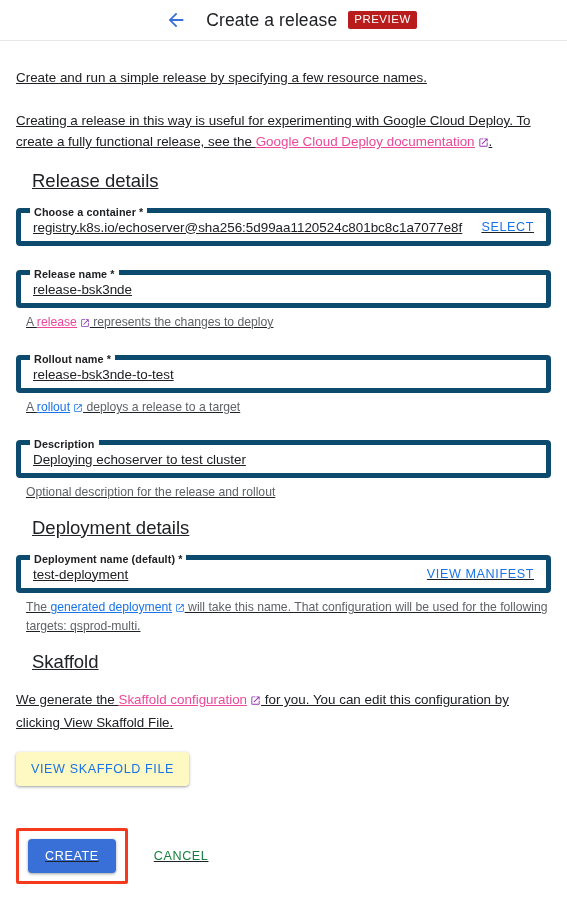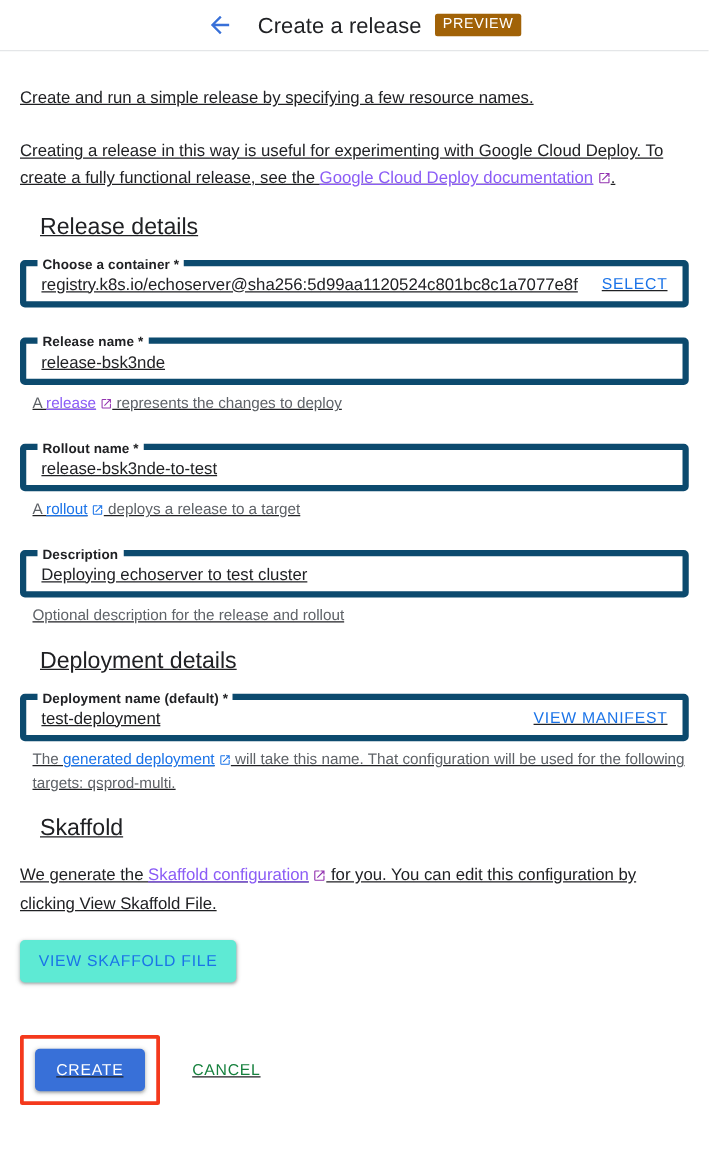--- a/index.html
+++ b/index.html
@@ -39,21 +39,21 @@
   .header-title {
     font-size: 17.5px;
     font-weight: 400;
     color: #202124;
     margin-left: 18px;
     letter-spacing: .1px;
     white-space: nowrap;
   }
   .preview-badge {
     margin-left: 11px;
-    background: #a16207;
+    background: #b91c1c;
     color: #ffffff;
     font-size: 11.5px;
     font-weight: 500;
     letter-spacing: .5px;
     padding: 3px 6px 4px 6px;
     border-radius: 2px;
     line-height: 1;
     white-space: nowrap;
   }
 
@@ -68,21 +68,21 @@
     color: #202124;
     margin-top: 26px;
   }
   .intro.second { margin-top: 22px; }
 
   a.link {
     color: #1a73e8;
     text-decoration: underline;
     cursor: pointer;
   }
-  a.link.visited { color: #8b5cf6; }
+  a.link.visited { color: #ec4899; }
   .ext-icon {
     display: inline-block;
     vertical-align: -2px;
     margin-left: 3px;
   }
 
   h2.section-title {
     font-size: 18.5px;
     font-weight: 500;
     color: #202124;
@@ -151,21 +151,21 @@
   
   .skaffold-text {
     font-size: 13.4px;
     line-height: 21px;
     color: #202124;
     margin-top: 16px;
   }
   .btn-flat {
     display: inline-block;
     margin-top: 19px;
-    background: #5eead4;
+    background: #fef9c3;
     color: #1a73e8;
     font-size: 12.6px;
     font-weight: 500;
     letter-spacing: .6px;
     padding: 10px 15px;
     border-radius: 4px;
     box-shadow: 0 1px 2px 0 rgba(60,64,67,.30), 0 1px 3px 1px rgba(60,64,67,.15);
     cursor: pointer;
     user-select: none;
     white-space: nowrap;

